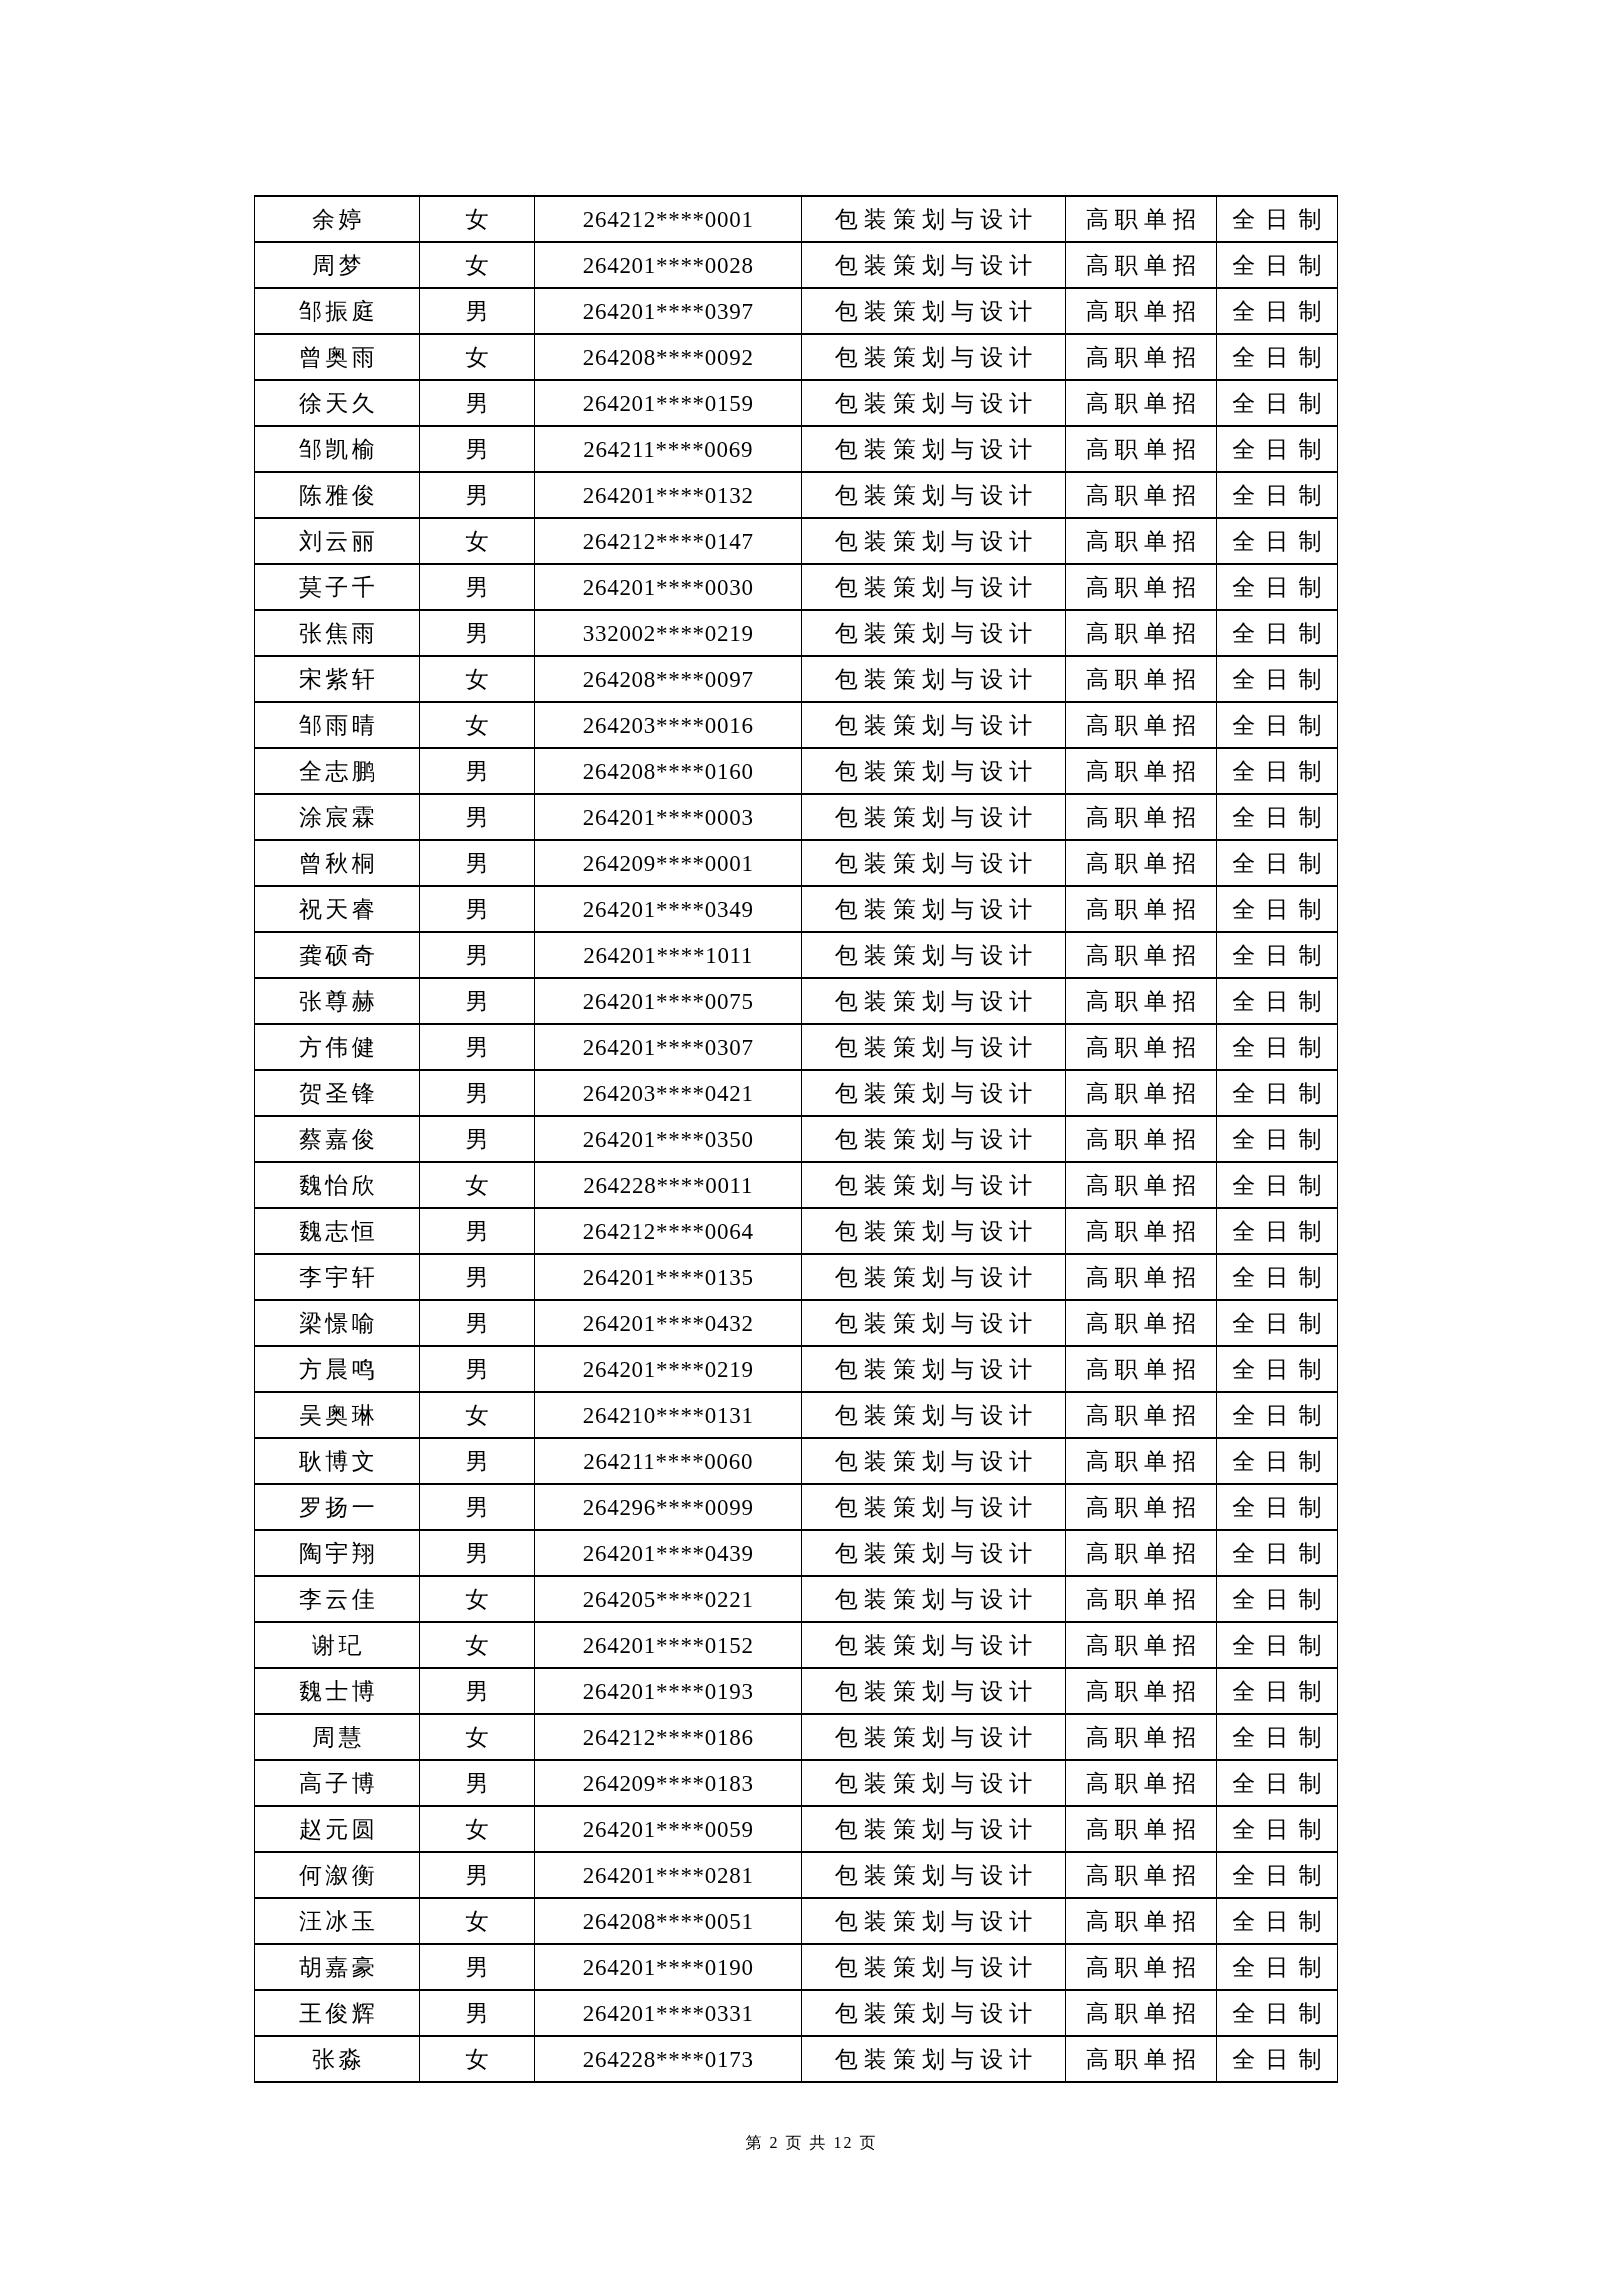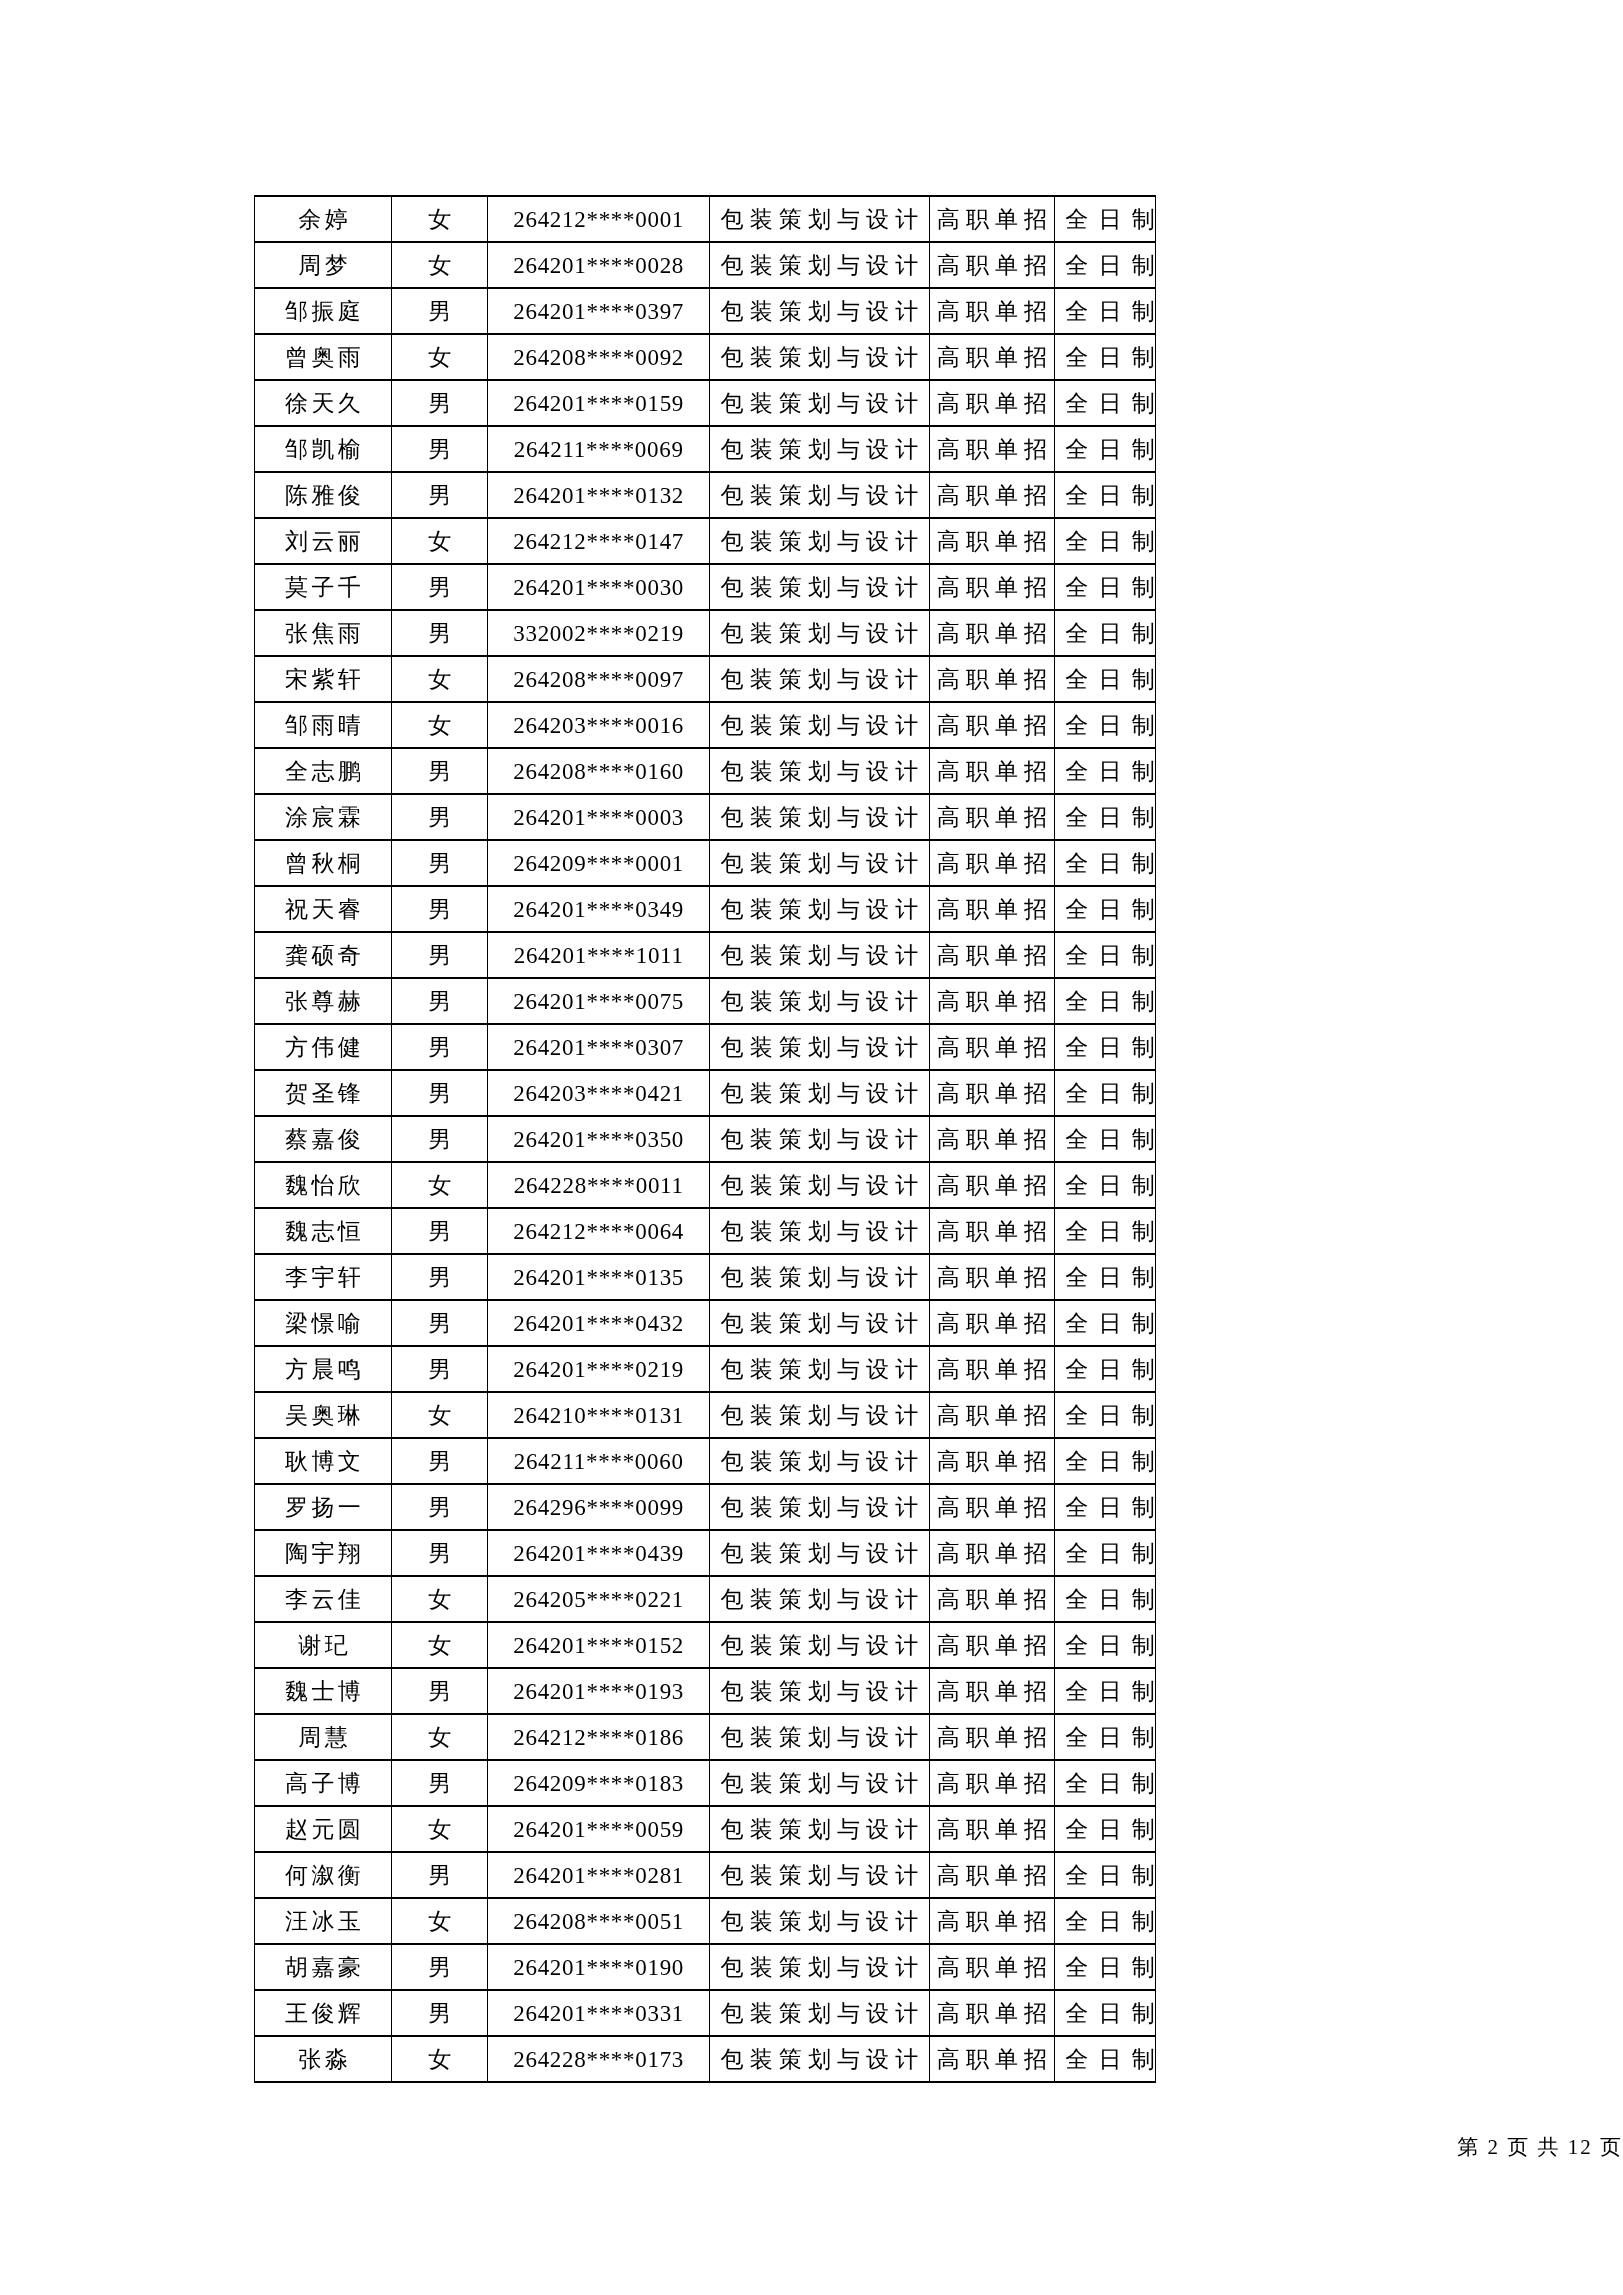--- a/index.html
+++ b/index.html
@@ -16,21 +16,21 @@
   }
   .doc-page {
     position: absolute;
     inset: 0;
     background: #ffffff;
   }
   table.students-table {
     position: absolute;
     left: 254px;
     top: 195px;
-    width: 902px;
+    width: 1084px;
     height: 1888px;
     border-collapse: collapse;
     table-layout: fixed;
   }
   table.students-table td {
     border-left: 1.4px solid #000000;
     border-right: 1.4px solid #000000;
     border-top: 2px solid #000000;
     border-bottom: 2px solid #000000;
     text-align: center;
@@ -54,22 +54,22 @@
   td.col-exam_id        { letter-spacing: 0.7px; font-size: 24px; }
   td.col-major          { letter-spacing: 6.1px; text-indent: 6.1px; }
   td.col-admission_type { letter-spacing: 6.1px; text-indent: 6.1px; }
   td.col-study_mode     { letter-spacing: 10.2px; text-indent: 10.2px; }
 
   .page-footer {
     position: absolute;
     top: 2133px;
     left: 0;
     width: 100%;
-    text-align: right;
-    font-size: 21px;
+    text-align: center;
+    font-size: 16px;
     letter-spacing: 2px;
     color: #000000;
   }
 </style>
 </head>
 <body>
 
 <div class="doc-page">
 
   <table class="students-table">

